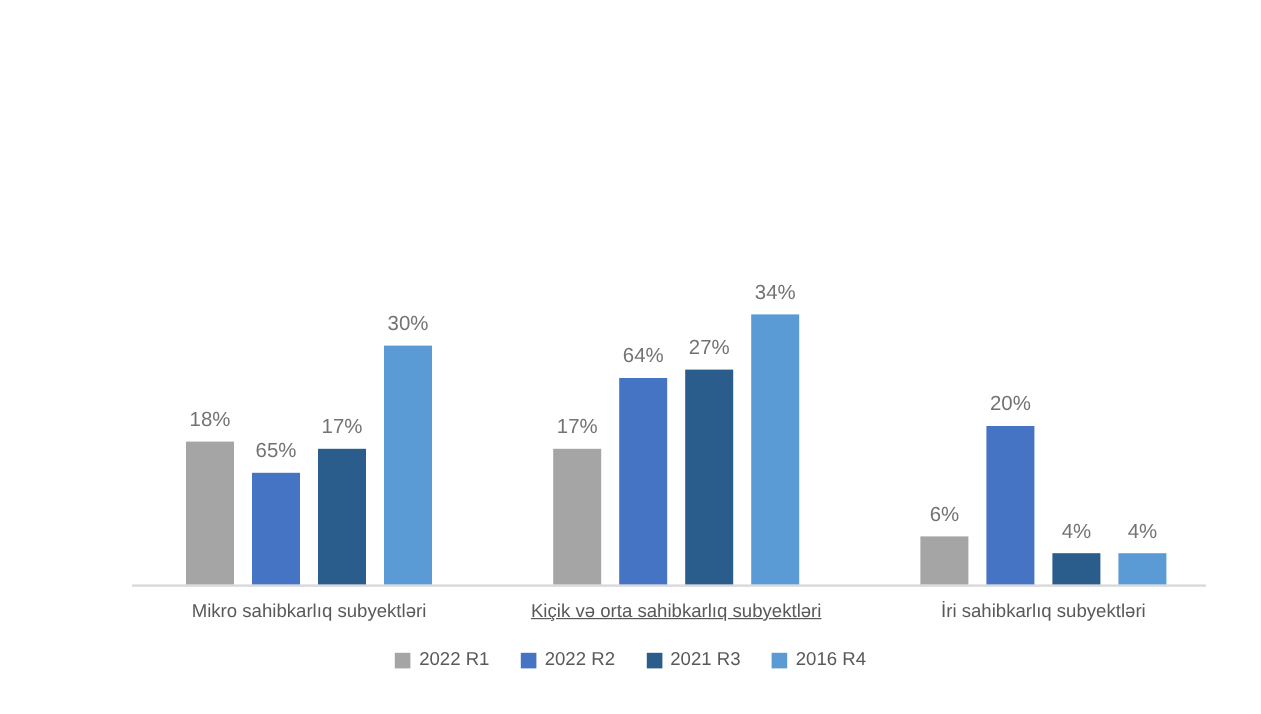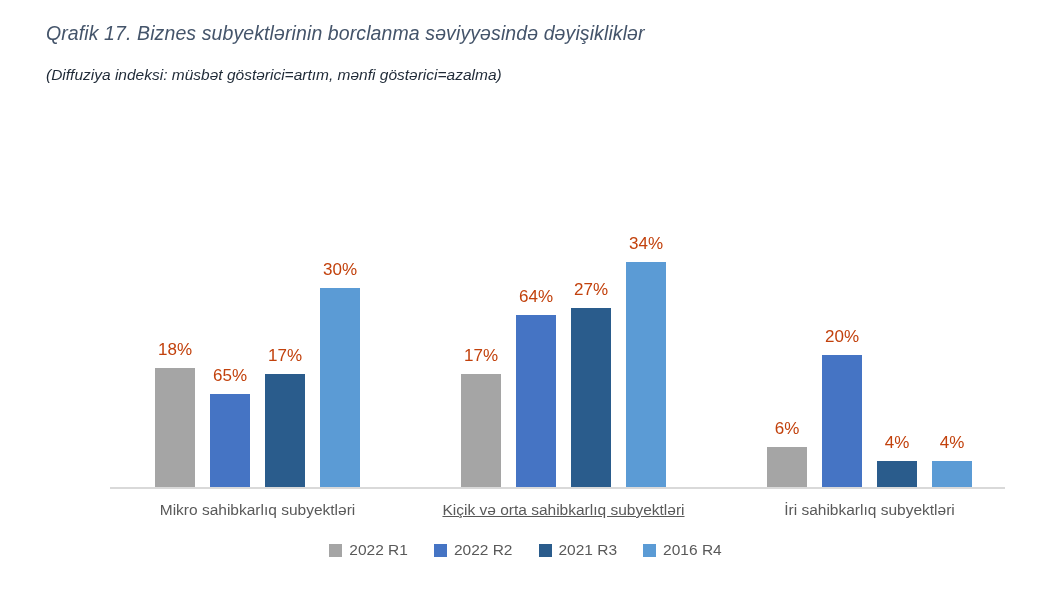--- a/index.html
+++ b/index.html
@@ -69,21 +69,21 @@
     position: absolute;
     bottom: 108px; 
     width: 40px;
   }
   .bar-label {
     position: absolute;
     width: 70px;
     text-align: center;
     font-size: 17px;
     font-weight: 400;
-    color: #c2410c;
+    color: #737373;
     white-space: nowrap;
   }
 
   
   .cat-label {
     position: absolute;
     top: 501px;
     text-align: center;
     font-size: 15.5px;
     color: #595959;
@@ -114,22 +114,20 @@
   .legend-text {
     font-size: 15.5px;
     color: #595959;
     white-space: nowrap;
   }
 </style>
 </head>
 <body>
 
 <div class="title-block">
-  <div class="chart-title">Qrafik 17. Biznes subyektlərinin borclanma səviyyəsində dəyişikliklər</div>
-  <div class="chart-subtitle">(Diffuziya indeksi: müsbət göstərici=artım, mənfi göstərici=azalma)</div>
 </div>
 
 <div class="plot-wrap">
   <div class="axis-line"></div>
   <div class="bars-layer" id="bars-layer">
       <div class="bar" title="2022 R1 — Mikro sahibkarlıq subyektləri: 18%" style="left: 155px; height: 119px; background: rgb(165, 165, 165);"></div>
       <div class="bar-label" style="left: 140px; top: 340px;">18%</div>
       <div class="bar" title="2022 R2 — Mikro sahibkarlıq subyektləri: 14%" style="left: 210px; height: 93px; background: rgb(69, 116, 196);"></div>
       <div class="bar-label" style="left: 195px; top: 366px;">65%</div>
       <div class="bar" title="2022 R3 — Mikro sahibkarlıq subyektləri: 17%" style="left: 265px; height: 113px; background: rgb(42, 92, 140);"></div>

